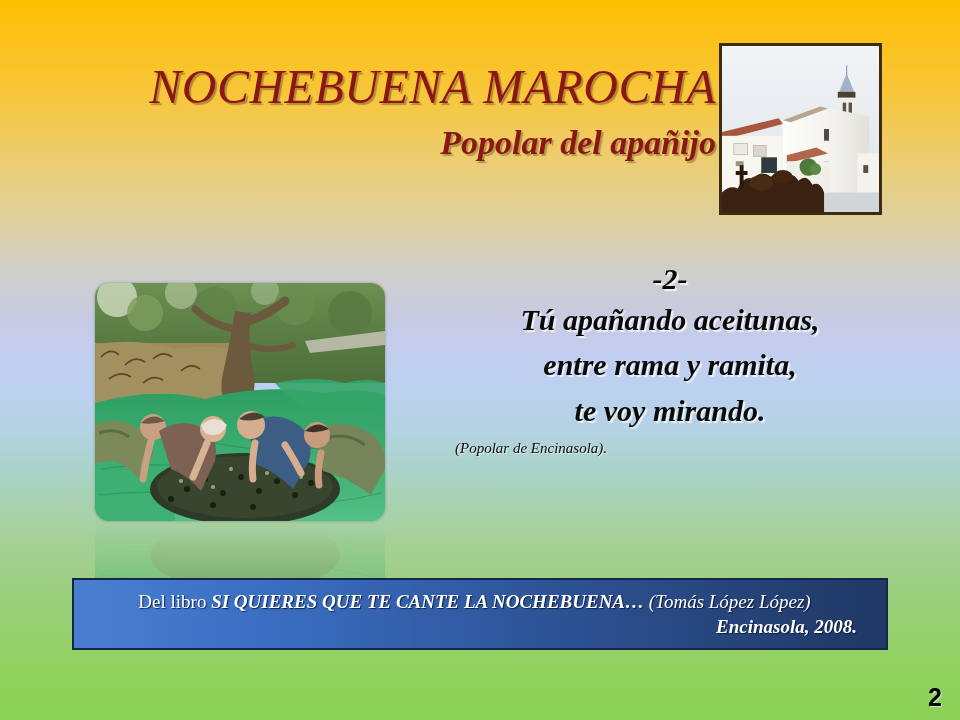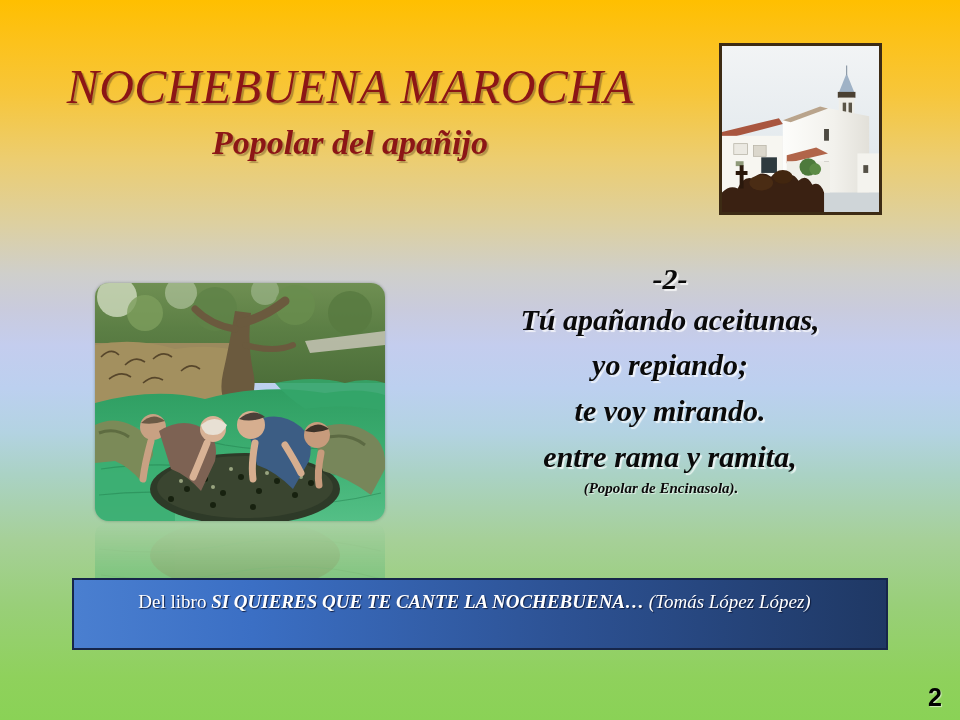--- a/index.html
+++ b/index.html
@@ -27,24 +27,24 @@
       #aad2c4 66%,
       #a6d098 75%,
       #99cf79 84%,
       #8fd15c 94%,
       #8ad256 100%);
   }
 
   
   .title-block {
     position: absolute;
-    left: 0;
+    left: 16px;
     top: 62px;
     width: 700px;
-    text-align: center;
+    text-align: right;
   }
   .main-title {
     font-size: 48px;
     font-style: italic;
     font-weight: normal;
     color: #8c1616;
     letter-spacing: 0.5px;
     text-shadow: 2px 2px 1px rgba(120,90,40,0.55);
     white-space: nowrap;
     line-height: 1.05;
@@ -123,25 +123,26 @@
   .poem-line {
     font-size: 30px;
     font-style: italic;
     font-weight: bold;
     line-height: 1.53;
     white-space: nowrap;
     text-shadow: 2px 2px 1px rgba(255,255,255,0.75);
     text-align: center;
   }
   .poem-source {
-    text-align: center;
+    margin-top: 6px;
+    text-align: left;
     padding-right: 18px;
     font-size: 15px;
     font-style: italic;
-    font-weight: bold;
+    font-weight: normal;
     text-shadow: 1px 1px 1px rgba(255,255,255,0.7);
   }
 
   
   .banner {
     position: absolute;
     left: 72px;
     top: 578px;
     width: 816px;
     height: 72px;
@@ -360,25 +361,25 @@
           <path d="M6 186 q70 -10 140 4 q70 12 140 -8"></path>
           <path d="M4 212 q70 -8 140 6 q70 10 142 -8"></path>
         </g>
       </svg>
     </div>
   </div>
 
   <div class="poem">
     <div class="poem-number">-2-</div>
     <div class="poem-line">Tú apañando aceitunas,</div>
-    <div class="poem-line">yo repiando;</div>
+    <div class="poem-line">entre rama y ramita,</div>
     <div class="poem-line">te voy mirando.</div>
-    <div class="poem-line">entre rama y ramita,</div>
     <div class="poem-source">(Popolar de Encinasola).</div>
   </div>
 
   <div class="banner">
     <div class="banner-line1"><span class="plain">Del libro </span><span class="book">SI QUIERES QUE TE CANTE LA NOCHEBUENA…</span><span class="author"> (Tomás López López)</span></div>
+    <div class="banner-line2">Encinasola, 2008.</div>
   </div>
 
   <div class="page-number">2</div>
 
 </div>
 
 </body></html>

